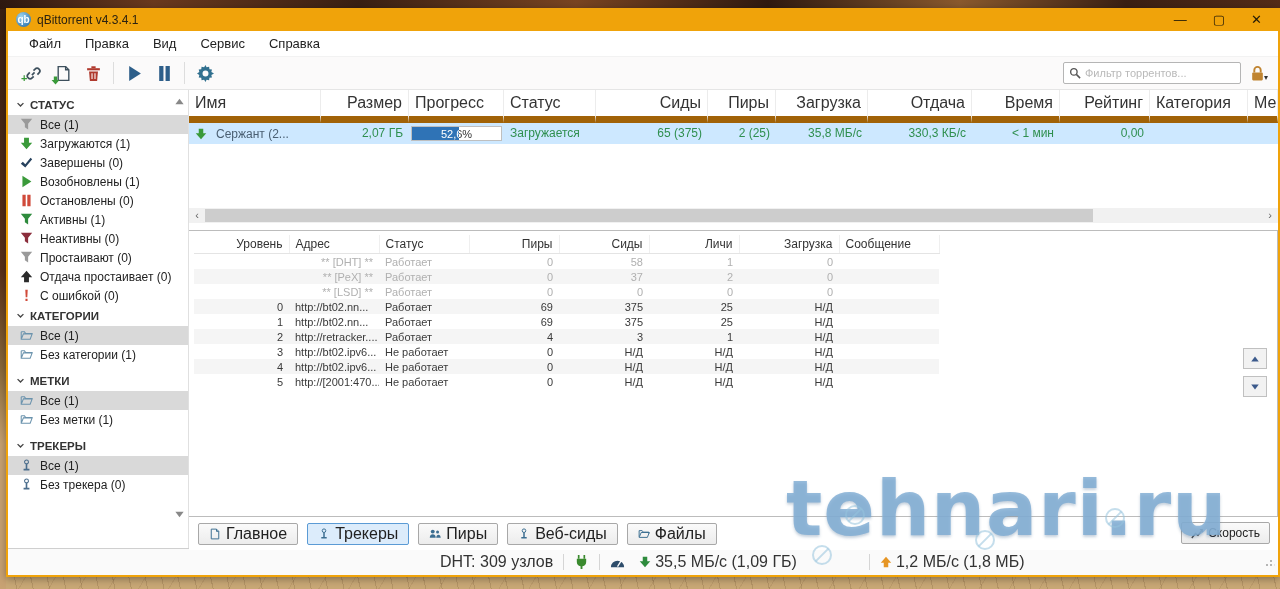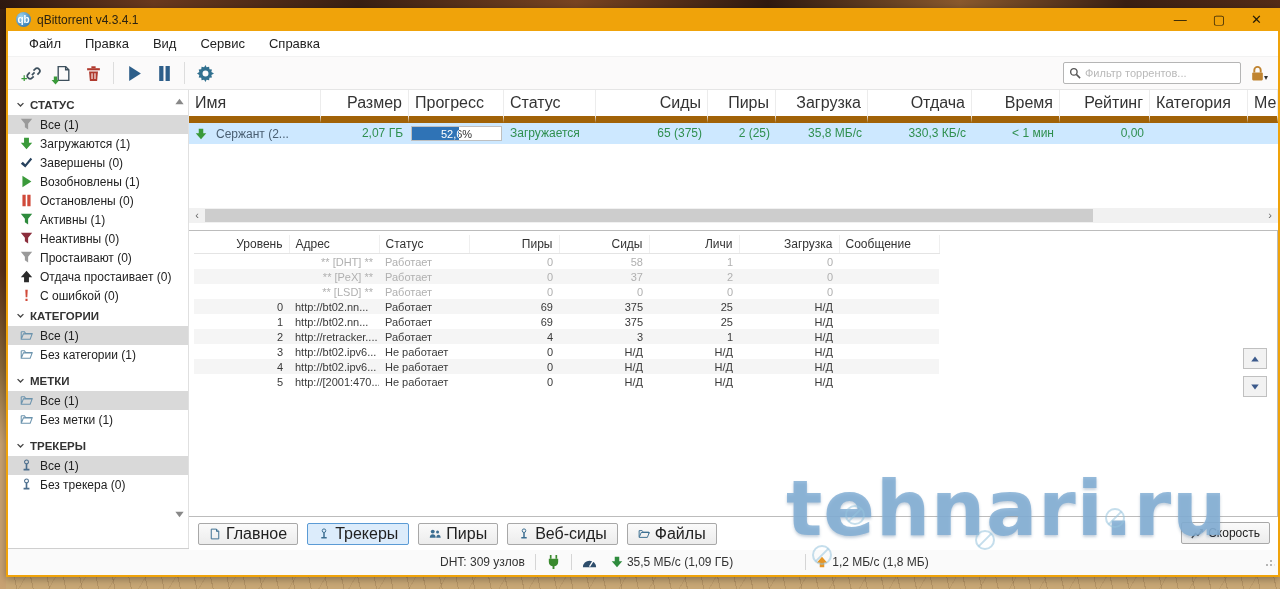--- a/index.html
+++ b/index.html
@@ -102,21 +102,21 @@
 
   .tabsbar { height:33px; flex:none; background:#fff; display:flex; align-items:center; gap:9px; padding-left:9px; position:relative; }
   .tab { height:22px; display:inline-flex; align-items:center; gap:5px; padding:0 10px; font-size:16px; color:#222;
     border:1px solid #a8a8a8; border-radius:2px; background:linear-gradient(#fafafa,#ececec); }
   .tab.active { background:#dcecfb; border-color:#5b9bd5; }
   .tab .ico { width:12px; height:12px; color:#3c6e91; }
   .speed-btn { position:absolute; right:8px; top:5px; height:22px; display:inline-flex; align-items:center; gap:4px;
     padding:0 9px; font-size:12px; color:#222; border:1px solid #a8a8a8; border-radius:2px; background:linear-gradient(#fafafa,#ececec); }
   .speed-btn .ico { width:13px; height:13px; color:#444; }
 
-  .statusbar { height:27px; flex:none; border-top:1px solid #cfcfcf; background:#fafafa; display:flex; align-items:center; font-size:12px; color:#333; }
+  .statusbar { height:27px; flex:none; border-top:1px solid #cfcfcf; background:#fafafa; display:flex; align-items:center; font-size:16px; color:#333; }
   .st-sep { width:1px; height:16px; background:#d5d5d5; margin:0 10px; }
   .st-ico { width:15px; height:15px; }
   .st-arrow { width:12px; height:12px; margin-right:4px; }
   .grip { margin-left:auto; margin-right:3px; width:10px; height:10px;
     background:radial-gradient(circle at 2px 8px, #b5b5b5 1px, transparent 1.4px),
                radial-gradient(circle at 6px 8px, #b5b5b5 1px, transparent 1.4px),
                radial-gradient(circle at 6px 4px, #b5b5b5 1px, transparent 1.4px),
                radial-gradient(circle at 10px 8px, #b5b5b5 0px, transparent 1px); }
 
   

